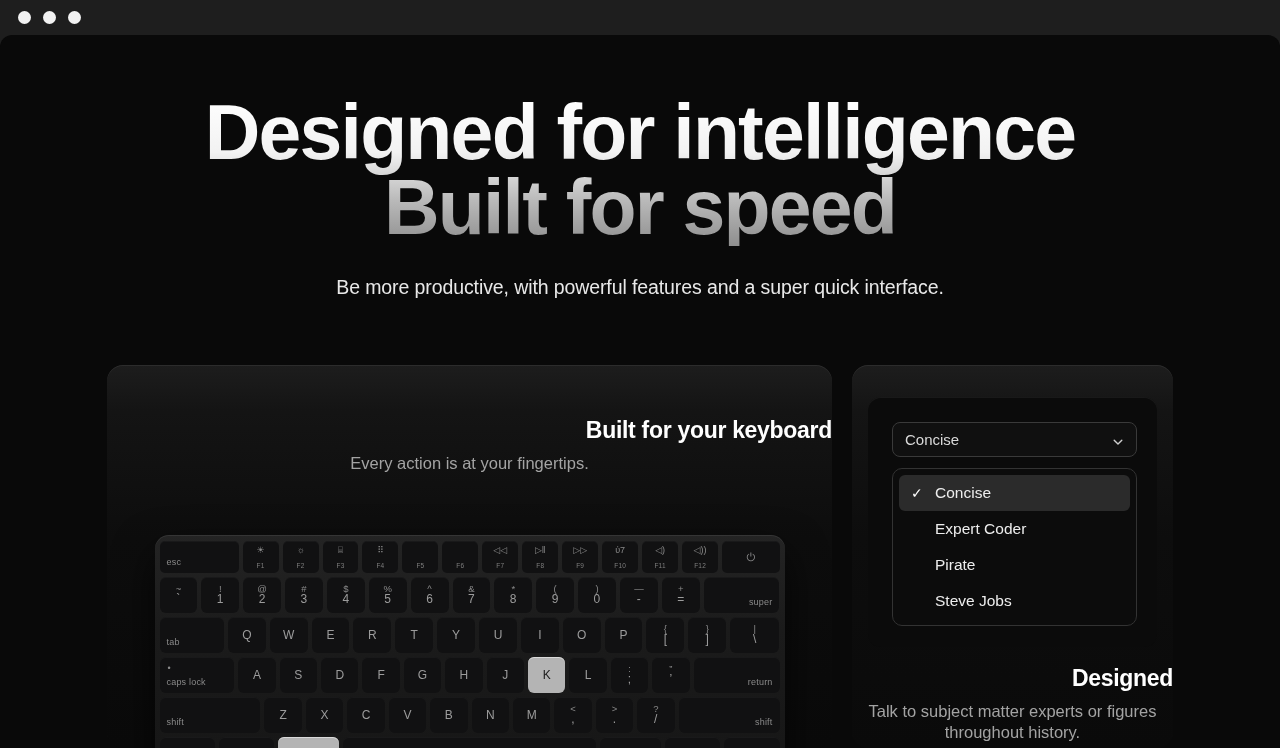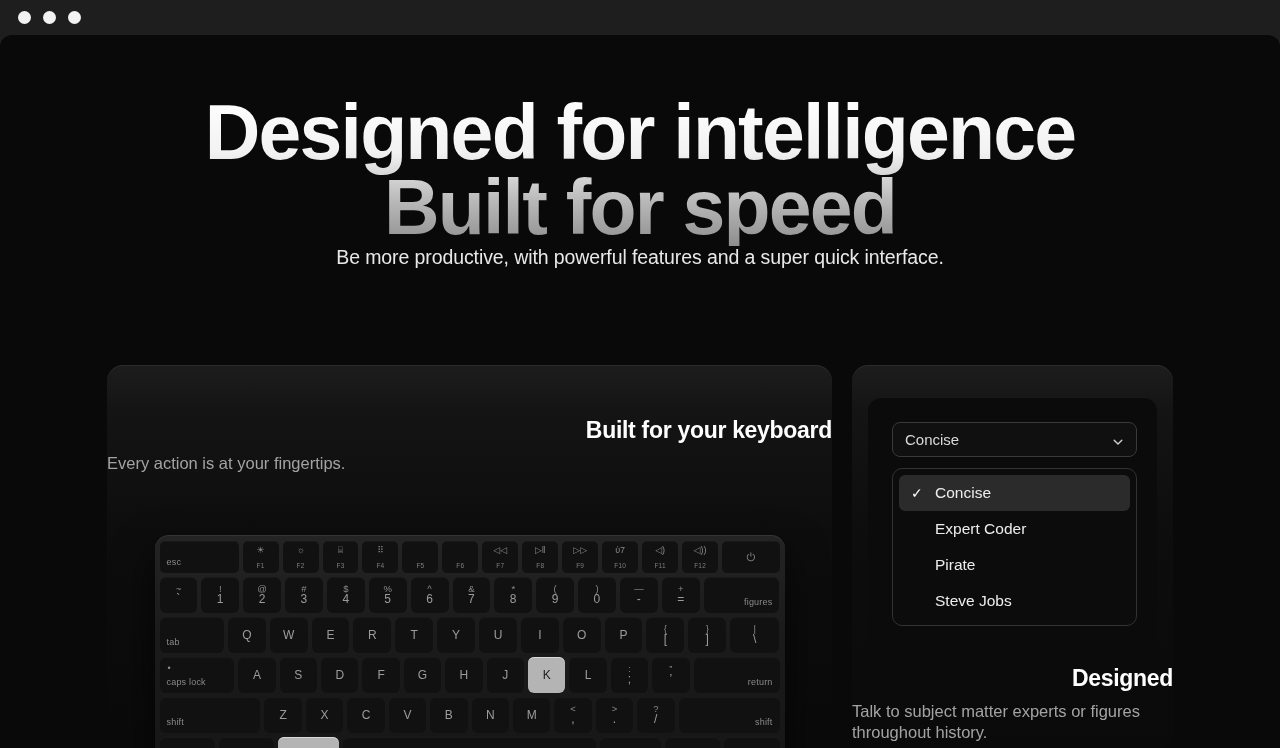--- a/index.html
+++ b/index.html
@@ -35,20 +35,21 @@
     line-height:0.98;
     letter-spacing:-1.8px;
     background:linear-gradient(180deg,#ffffff 0%,#f2f2f2 38%,#b9b9b9 70%,#8e8e8e 100%);
     -webkit-background-clip:text;
     background-clip:text;
     color:transparent;
     -webkit-text-fill-color:transparent;
   }
   #headline .l2 { display:block; }
   #subtitle {
+    margin-top:30px;
     font-size:19.5px;
     color:#e8e8e8;
     letter-spacing:-0.1px;
   }
 
   
   #cards {
     position:absolute; top:330px; left:107px;
     width:1066px; display:flex; gap:20px;
   }
@@ -60,21 +61,21 @@
     overflow:hidden;
   }
   #card-keyboard { width:725px; height:383px; }
   #card-personas { width:321px; height:383px; }
 
   .card-title {
     text-align:right; color:#ffffff;
     font-size:23px; font-weight:700; letter-spacing:-0.3px;
   }
   .card-sub {
-    text-align:left; color:#a3a3a3;
+    text-align:center; color:#a3a3a3;
     font-size:16.5px; margin-top:9px; line-height:1.28;
   }
 
   
   #kb-head { padding-top:52px; }
   #keyboard-wrap {
     position:absolute; left:50%; transform:translateX(-50%);
     top:170px; width:630px;
   }
   #keyboard {
@@ -297,21 +298,21 @@
                 </div>
                 <div class="key" style="flex-grow: 1;">
                   <span class="ktop">—</span>
                   <span class="kmain">-</span>
                 </div>
                 <div class="key" style="flex-grow: 1;">
                   <span class="ktop">+</span>
                   <span class="kmain">=</span>
                 </div>
                 <div class="key" style="flex-grow: 2;">
-                  <span class="kside">figures</span>
+                  <span class="kside">super</span>
                 </div>
               </div>
               <div class="kb-row">
                 <div class="key" style="flex-grow: 1.7;">
                   <span class="kleft">tab</span>
                 </div>
                 <div class="key" style="flex-grow: 1;">
                   <span class="kcenter">Q</span>
                 </div>
                 <div class="key" style="flex-grow: 1;">

